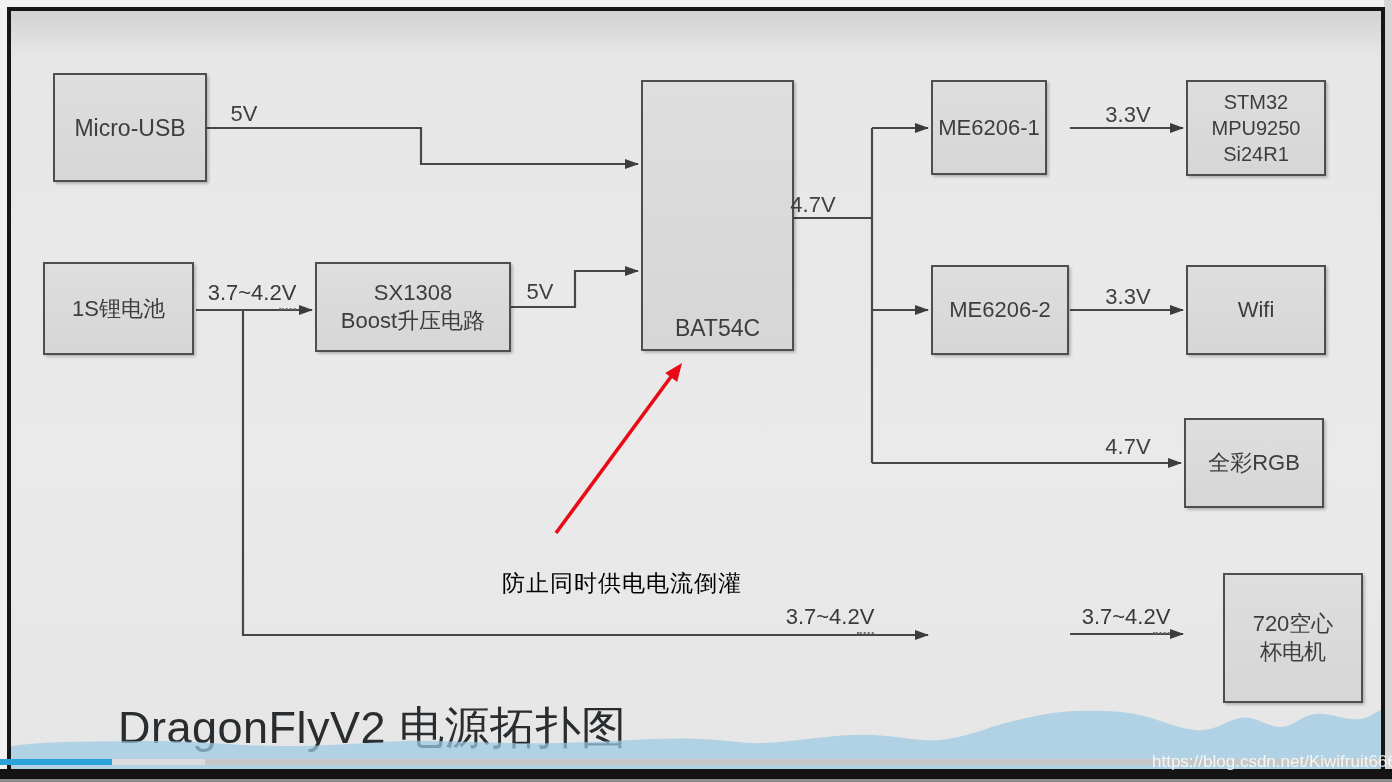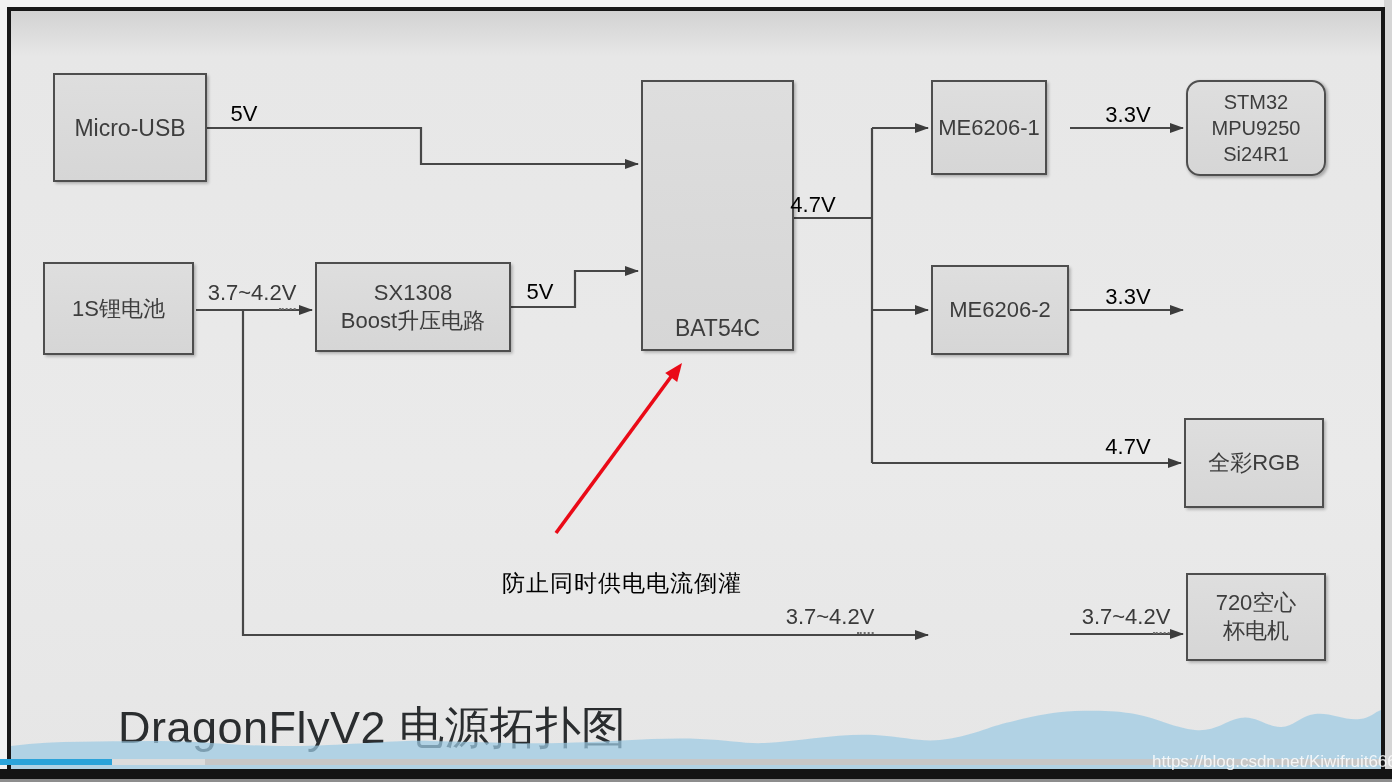--- a/index.html
+++ b/index.html
@@ -12,22 +12,22 @@
            background:linear-gradient(#d2d2d2,#e7e7e7 6%,#eaeaea 60%,#e6e6e6);}
   .layer{position:absolute;left:0;top:0;width:1392px;height:782px;pointer-events:none;}
   .node{position:absolute;background:linear-gradient(#dedede,#d6d6d6);
         border:2px solid #4e4e4e;box-sizing:border-box;
         display:flex;flex-direction:column;align-items:center;justify-content:center;
         color:#3d3d3d;font-size:22px;line-height:28px;text-align:center;
         box-shadow:1.5px 1.5px 3px rgba(0,0,0,0.28);}
   .node span{display:block;}
   .node.micro{font-size:23px;}
   .node.bat54c{justify-content:flex-end;padding-bottom:7px;font-size:23px;}
-  .node.mcu{font-size:20px;line-height:26px;border-radius:14px;}
-  .vlab{position:absolute;transform:translateX(-50%);font-size:22px;color:#000000;white-space:nowrap;}
+  .node.mcu{font-size:20px;line-height:26px;}
+  .vlab{position:absolute;transform:translateX(-50%);font-size:22px;color:#404040;white-space:nowrap;}
   .vwrap{position:absolute;transform:translateX(-50%);white-space:nowrap;}
   .vwrap .txt{font-size:22px;color:#3a3a3a;position:relative;display:inline-block;}
   .vwrap .sq{position:absolute;right:1px;bottom:-4px;width:17px;border-bottom:2px dotted #6d6d6d;}
   .annotation{position:absolute;left:502px;top:568px;font-size:23px;letter-spacing:1px;
               color:#000000;white-space:nowrap;}
   .title{position:absolute;left:118px;top:698px;font-size:45px;color:#2a2d2f;
          letter-spacing:0.5px;white-space:nowrap;}
   .bar-track{position:absolute;left:0;top:759px;width:1381px;height:6px;background:#c7c7c7;}
   .bar-buffer{position:absolute;left:0;top:759px;width:205px;height:6px;background:#dcdcdc;}
   .bar-played{position:absolute;left:0;top:759px;width:112px;height:6px;background:#2ba3d9;}
@@ -103,24 +103,27 @@
     <span>ME6206-1</span>
   </div>
   <div class="node mcu" style="left:1186px;top:80px;width:140px;height:96px">
     <span>STM32</span>
     <span>MPU9250</span>
     <span>Si24R1</span>
   </div>
   <div class="node" style="left:931px;top:265px;width:138px;height:90px">
     <span>ME6206-2</span>
   </div>
+  <div class="node" style="left:1186px;top:265px;width:140px;height:90px">
+    <span>Wifi</span>
+  </div>
   <div class="node" style="left:1184px;top:418px;width:140px;height:90px">
     <span>全彩RGB</span>
   </div>
-  <div class="node" style="left:1186px;top:573px;width:140px;height:88px">
+  <div class="node" style="left:1223px;top:573px;width:140px;height:130px">
     <span>720空心</span>
     <span>杯电机</span>
   </div>
 
   <span class="vlab" style="left:244px;top:101px">5V</span>
   <span class="vwrap" style="left:252px;top:280px">
     <span class="txt">3.7~4.2V</span><i class="sq"></i>
   </span>
   <span class="vlab" style="left:540px;top:279px">5V</span>
   <span class="vlab" style="left:813px;top:192px">4.7V</span>

